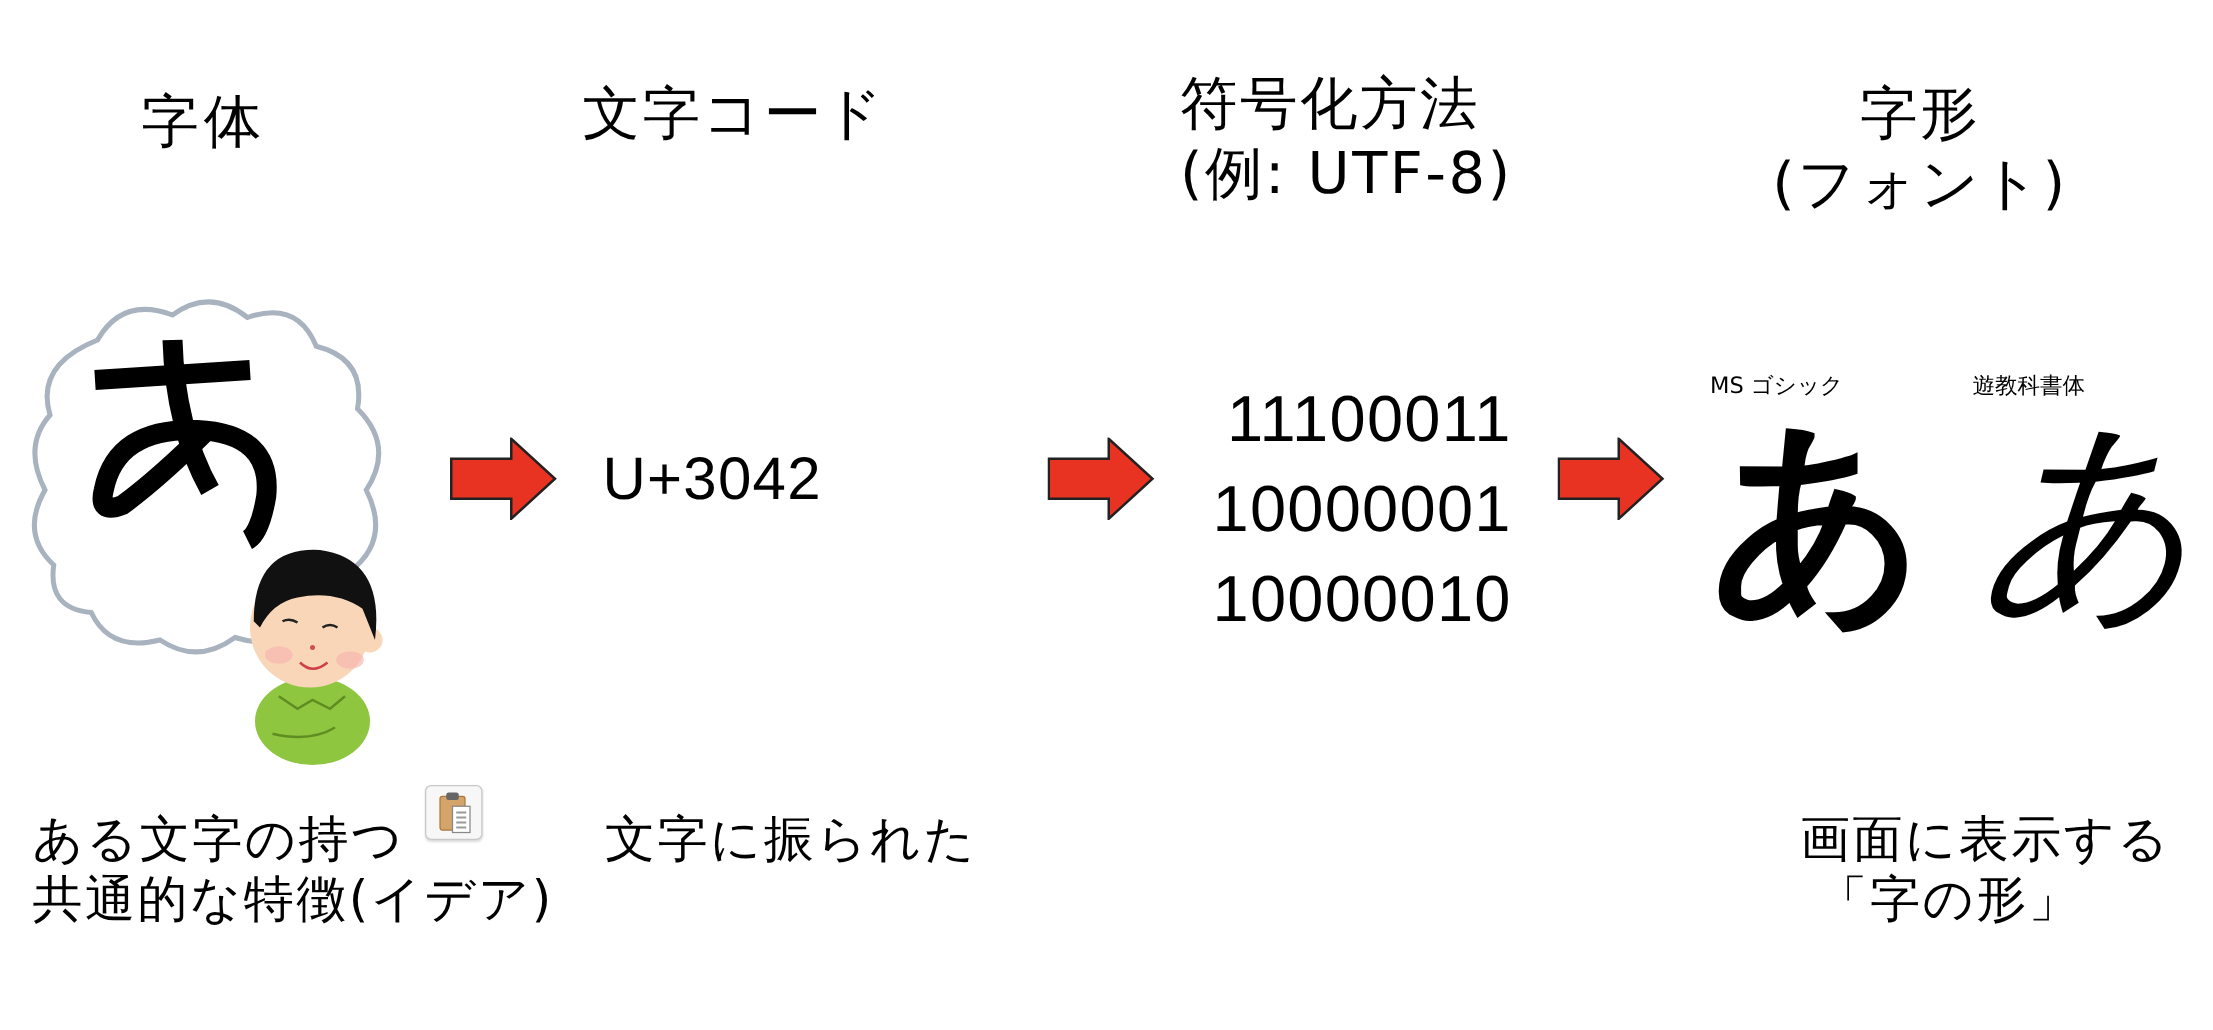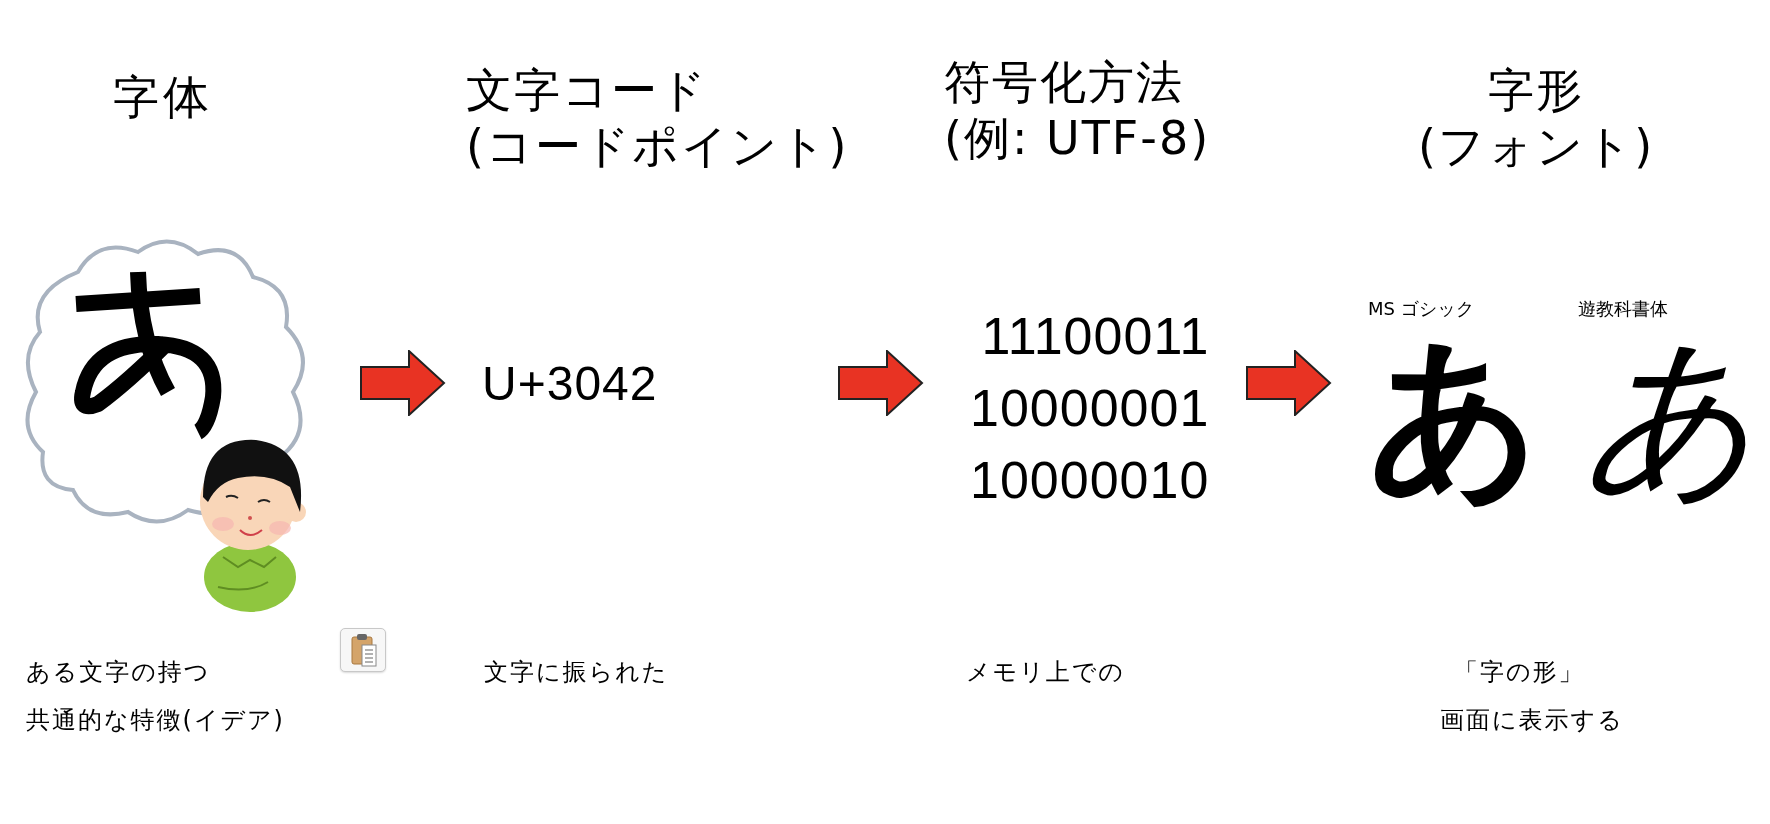--- a/index.html
+++ b/index.html
@@ -3,21 +3,21 @@
   <meta charset="utf-8">
   <style>
     html, body { margin: 0; padding: 0; }
     body {
       width: 1770px; height: 824px; background: #ffffff; position: relative; overflow: hidden;
       font-family: "DejaVu Sans", "Liberation Sans", sans-serif; color: #000;
     }
     .abs { position: absolute; }
     .heading { font-size: 46px; line-height: 56px; white-space: nowrap; letter-spacing: 2px; }
     .heading-lg { font-size: 46px; line-height: 70px; letter-spacing: 4px; }
-    .desc { font-size: 24px; line-height: 48px; white-space: nowrap; letter-spacing: 2px; }
+    .desc { font-size: 40px; line-height: 48px; white-space: nowrap; letter-spacing: 2px; }
     .codepoint { font-family: "Liberation Sans", "DejaVu Sans", sans-serif; font-size: 48px; line-height: 80px; letter-spacing: 1px; }
     .bin { font-family: "Liberation Sans", "DejaVu Sans", sans-serif; font-size: 52px; line-height: 72px; letter-spacing: 1px; text-align: right; }
     .font-label { font-size: 18px; line-height: 34px; white-space: nowrap; }
     .glyph { font-size: 170px; line-height: 190px; }
     .glyph-gothic { font-family: "DejaVu Sans", sans-serif; font-weight: bold; }
     .glyph-kyokasho { font-family: "DejaVu Serif", serif; font-style: italic; }
     .arrow svg { display: block; }
     .clipboard {
       width: 44px; height: 42px; border: 1px solid #c8c8c8; border-radius: 5px;
       background: #f7f7f7; box-shadow: 0 1px 2px rgba(0,0,0,0.15);
@@ -75,21 +75,20 @@
 </div>
 
 <div class="abs arrow" style="left:360px; top:350px;">
   <svg width="86" height="66" viewBox="0 0 86 66">
     <polygon points="1,17 49,17 49,1 84,33 49,65 49,49 1,49" fill="#e83323" stroke="#222" stroke-width="2"></polygon>
   </svg>
 </div>
 
 <div class="abs heading" style="left:466px; top:62px;">
   <div>文字コード</div>
-  <div>(コードポイント)</div>
 </div>
 
 <div class="abs codepoint" style="left:482px; top:344px;">U+3042</div>
 
 <div class="abs desc" style="left:484px; top:648px;">
   <div>文字に振られた</div>
 </div>
 
 <div class="abs arrow" style="left:838px; top:350px;">
   <svg width="86" height="66" viewBox="0 0 86 66">
@@ -102,36 +101,35 @@
   <div>(例: UTF-8)</div>
 </div>
 
 <div class="abs bin" style="left:970px; top:300px;">
   <div>11100011</div>
   <div>10000001</div>
   <div>10000010</div>
 </div>
 
 <div class="abs desc" style="left:966px; top:648px;">
-  <div>メモリ上での</div>
 </div>
 
 <div class="abs arrow" style="left:1246px; top:350px;">
   <svg width="86" height="66" viewBox="0 0 86 66">
     <polygon points="1,17 49,17 49,1 84,33 49,65 49,49 1,49" fill="#e83323" stroke="#222" stroke-width="2"></polygon>
   </svg>
 </div>
 
 <div class="abs heading" style="left:1416px; top:62px; text-align:center; width:240px;">
   <div>字形</div>
   <div>(フォント)</div>
 </div>
 
 <div class="abs font-label" style="left:1368px; top:292px;">MS ゴシック</div>
 <div class="abs font-label" style="left:1578px; top:292px;">遊教科書体</div>
 
 <div class="abs glyph glyph-gothic" style="left:1368px; top:320px;">あ</div>
 <div class="abs glyph glyph-kyokasho" style="left:1584px; top:320px;">あ</div>
 
 <div class="abs desc" style="left:1440px; top:648px;">
+  <div>画面に表示する</div>
   <div style="margin-left:14px;">「字の形」</div>
-  <div>画面に表示する</div>
 </div>
 
 </body></html>

